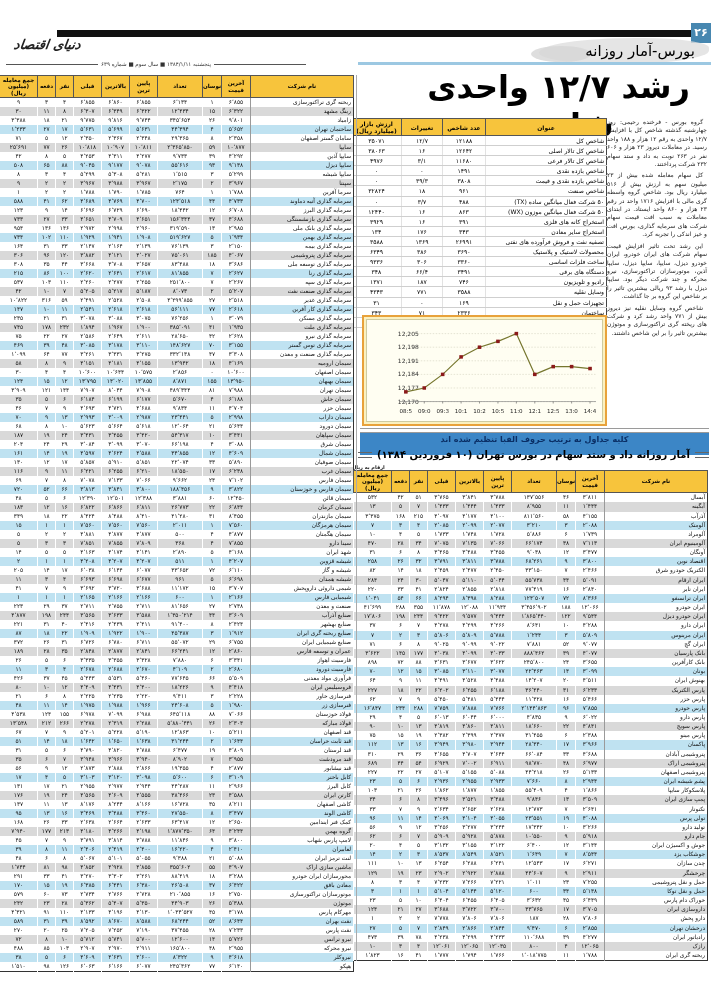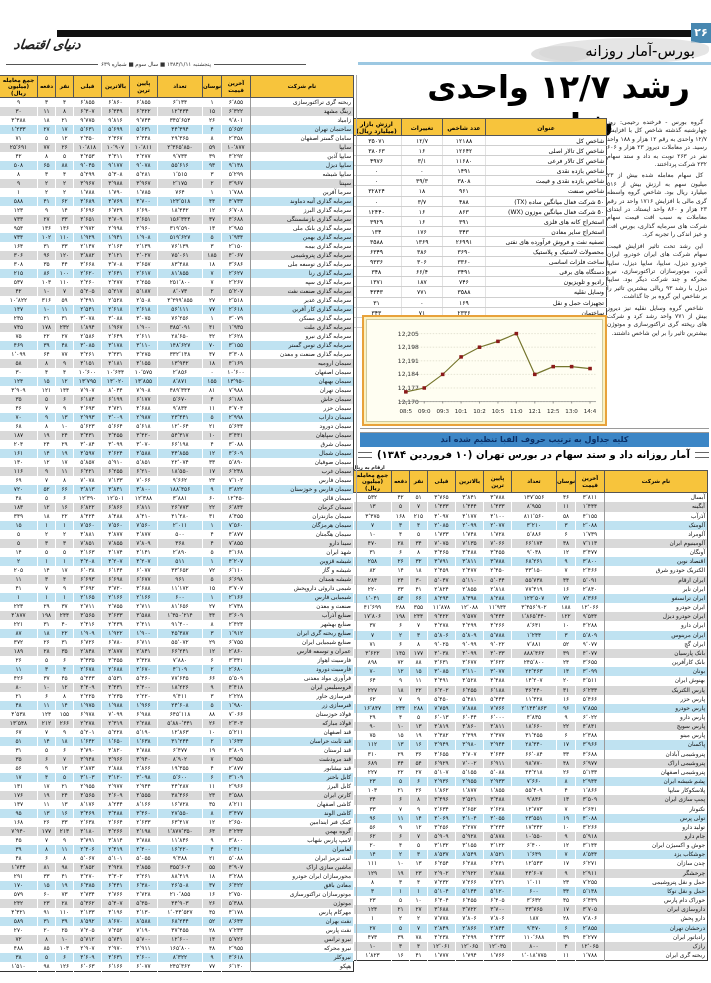--- a/index.html
+++ b/index.html
@@ -28,21 +28,21 @@
   .idx th:nth-child(1){width:118px;}
   .idx th:nth-child(2){width:40px;}
   .idx th:nth-child(3){width:38px;}
   .idx th:nth-child(4){width:47px;}
   
   .chart-outer{position:absolute;top:315px;left:362px;width:245px;height:111px;background:#fbf1c0;border:2px solid #e8a23b;box-sizing:border-box;padding:2px;}
   .chart-inner{width:100%;height:100%;background:#fffef2;border:1px solid #cfcba0;box-sizing:border-box;}
   svg{display:block;width:100%;height:100%;}
   
   .dblline{position:absolute;left:360px;right:2px;top:428px;height:3px;border-top:1px solid #9a9a9a;border-bottom:1px solid #9a9a9a;}
-  .captionbar{position:absolute;top:433px;left:360px;right:2px;height:14px;background:#3c86c6;color:#0a2f66;font-weight:bold;font-size:8px;line-height:13px;text-align:center;}
+  .captionbar{position:absolute;top:433px;left:360px;right:2px;height:22px;background:#3c86c6;color:#0a2f66;font-weight:bold;font-size:8px;line-height:13px;text-align:center;}
   .btitle-row{position:absolute;top:449px;left:358px;right:2px;display:flex;align-items:center;gap:5px;}
   .btitle-row .dbl{flex:1;height:4px;border-top:1px solid #666;border-bottom:1px solid #666;}
   .btitle{font-size:10px;font-weight:bold;white-space:nowrap;color:#000;}
   .unitnote{position:absolute;top:464px;left:352px;font-size:5px;font-weight:bold;color:#222;}
   
   .big{border:1px solid #333;background:#fff;}
   .big th{background:#f7c43c;font-size:5.6px;line-height:6.4px;font-weight:bold;border:1px solid #555;padding:1px 0;}
   .big td{font-size:5.8px;border-left:1px solid rgba(255,255,255,.85);padding:0 2px;text-align:center;white-space:nowrap;overflow:hidden;color:#111;}
   .big td.cname{text-align:right;border-left:1px solid #9a9a9a;}
   .rw{background:#fff;} .rg{background:#d9d9d9;} .rb{background:#bfe2f1;}

